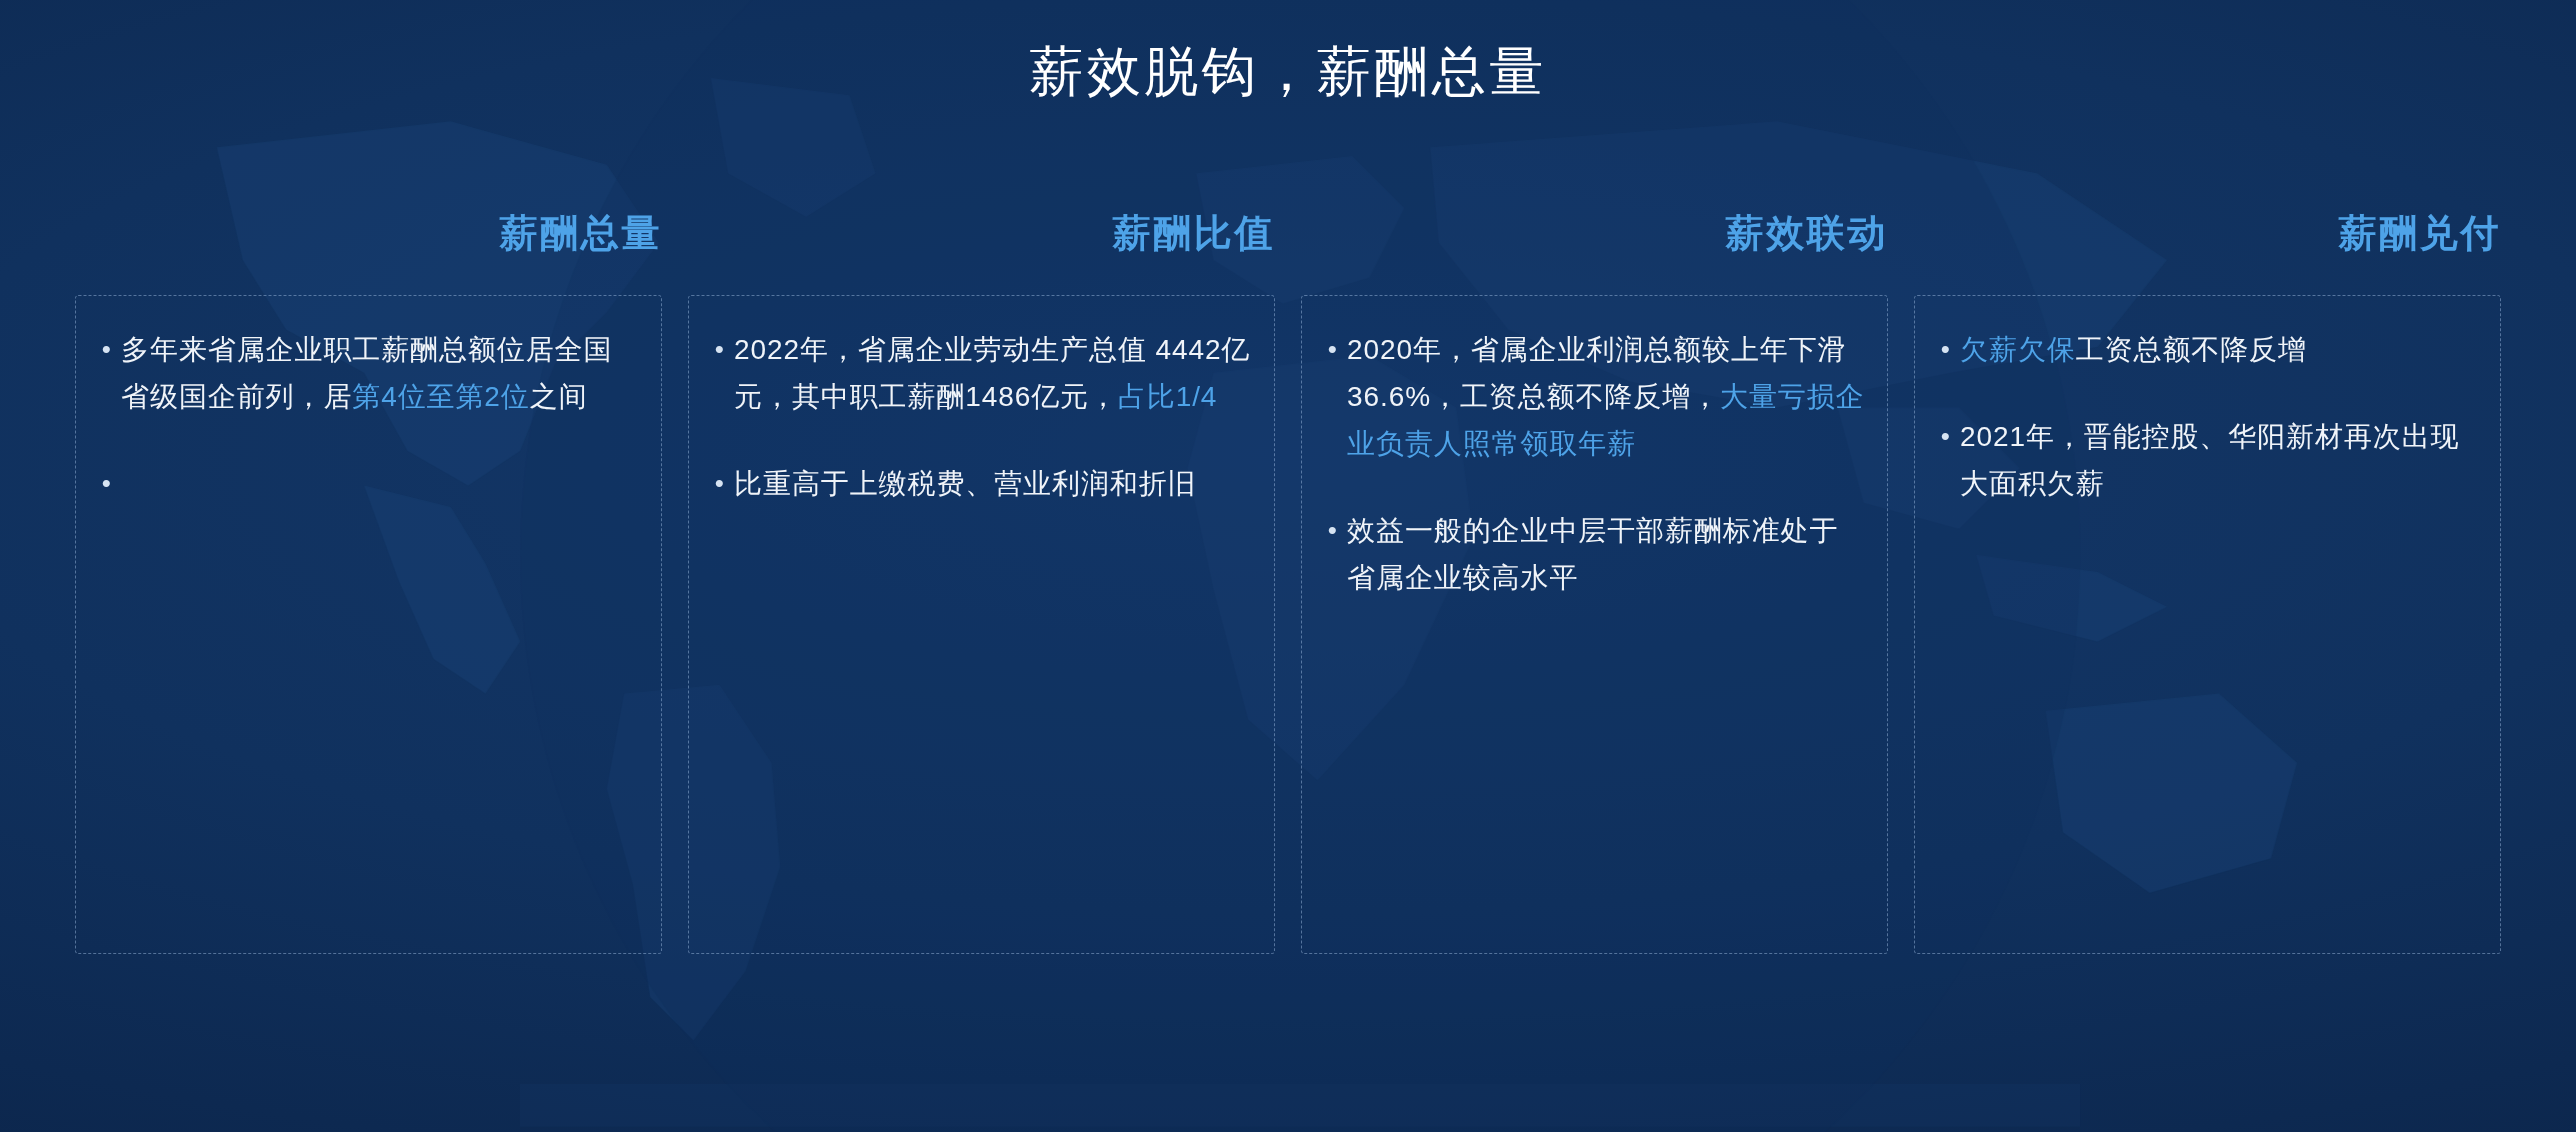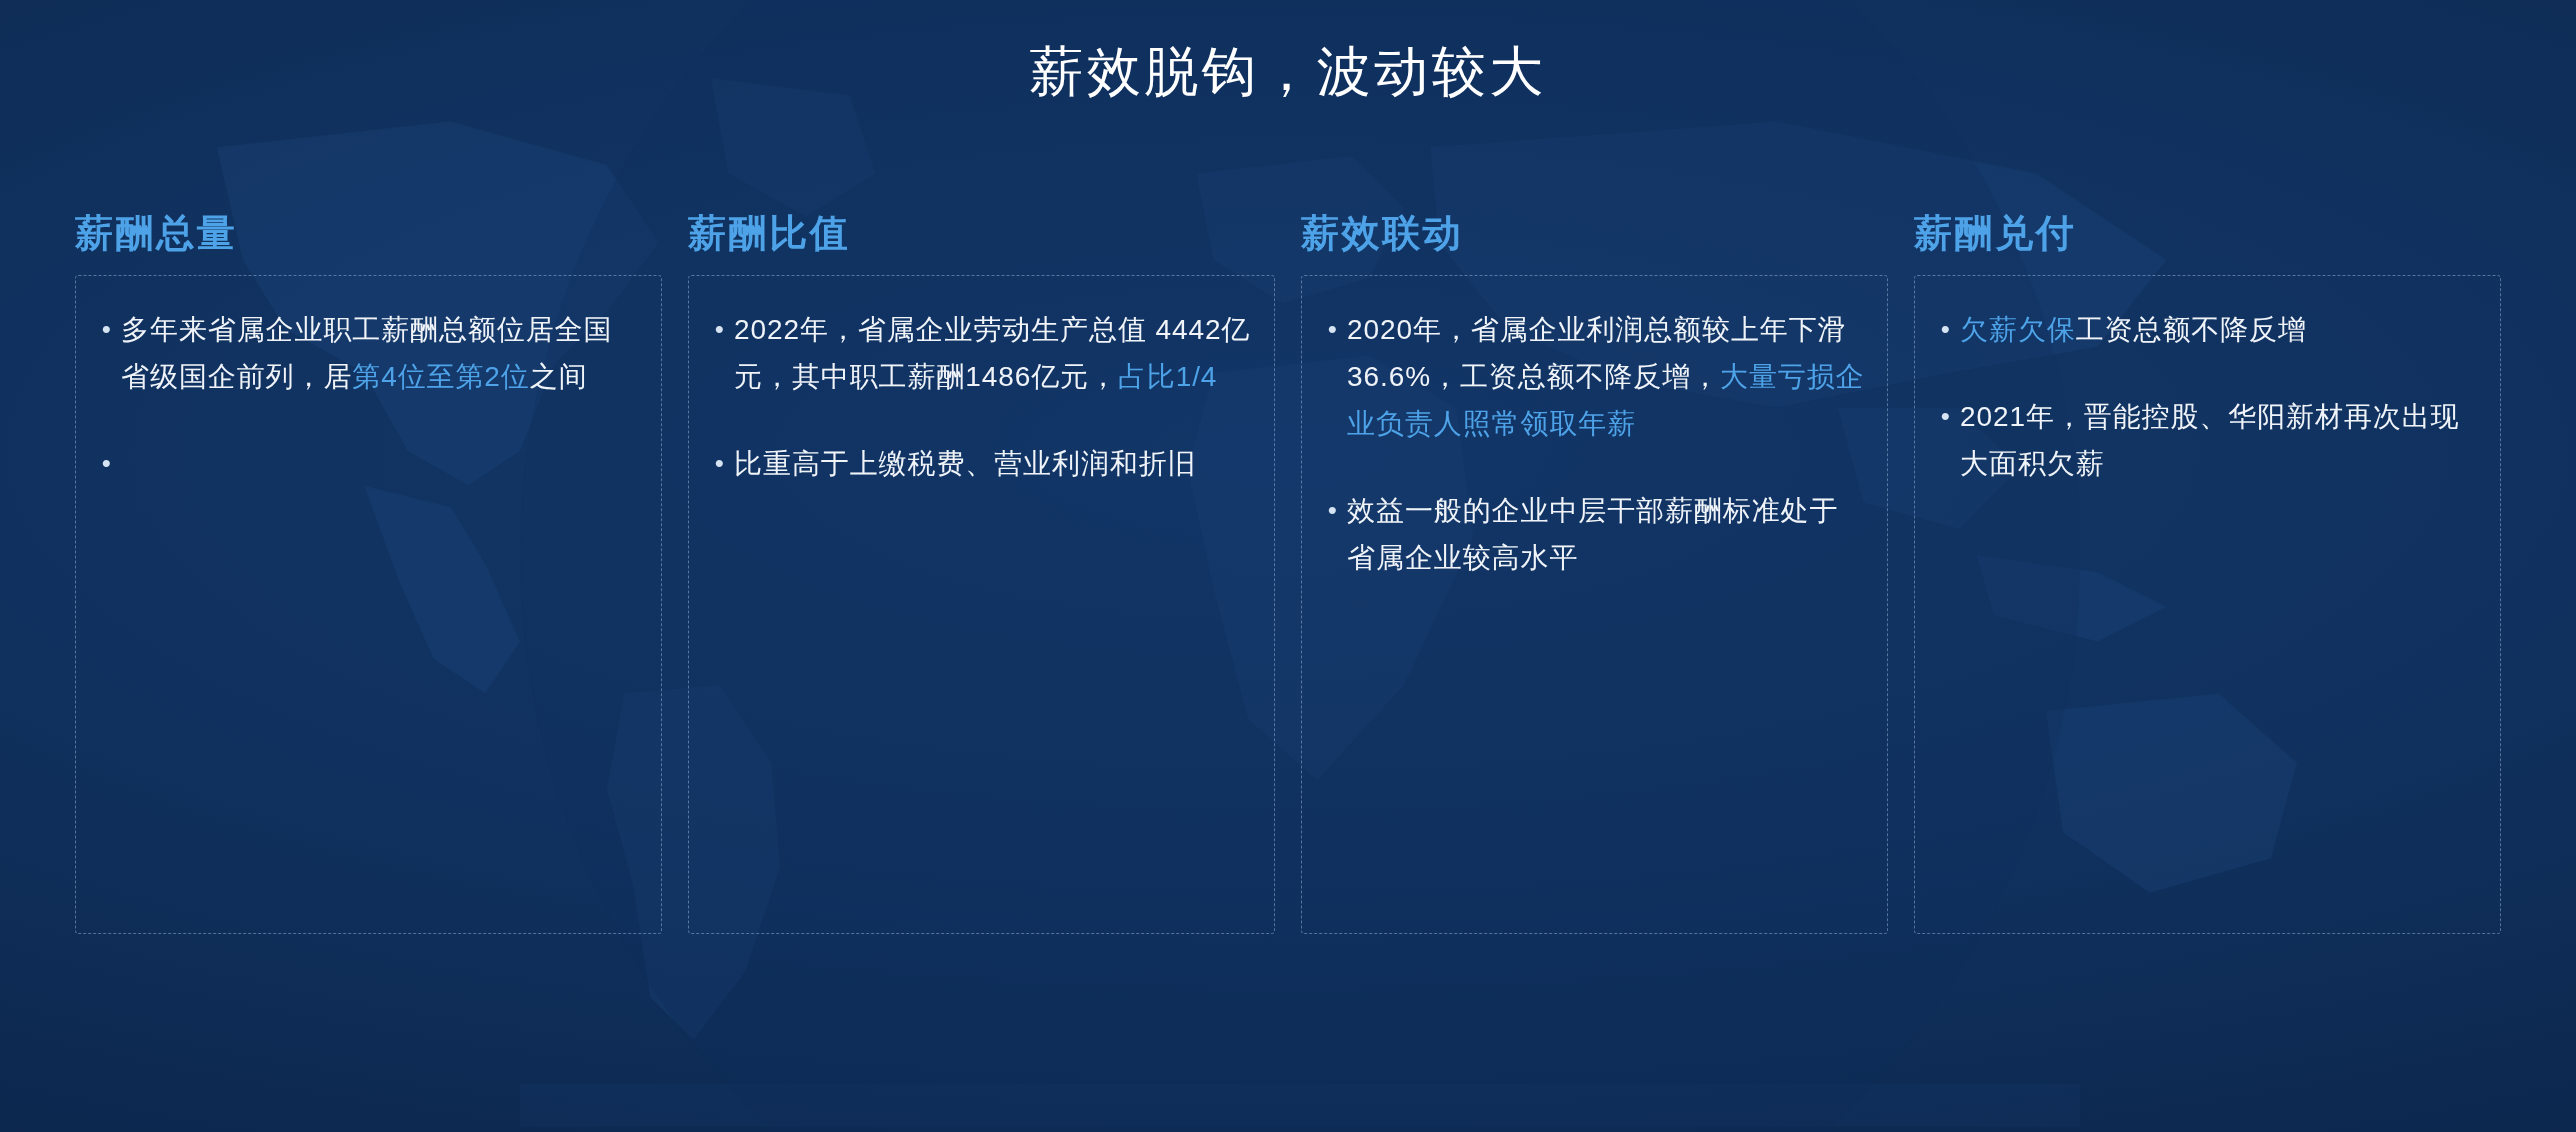--- a/index.html
+++ b/index.html
@@ -64,26 +64,26 @@
 
   .column {
     flex: 1 1 0;
     display: flex;
     flex-direction: column;
     align-items: stretch;
     min-width: 0;
   }
 
   .col-head {
-    text-align: left;
+    text-align: right;
     color: #4ea3e8;
     font-size: 38px;
     font-weight: bold;
     letter-spacing: 2.6px;
-    margin-bottom: 16px;
+    margin-bottom: 36px;
   }
 
   .col-body {
     border: 1.7px dashed rgba(170, 200, 235, 0.45);
     border-radius: 3.5px;
     min-height: 659px;
     padding: 29.5px 22.5px 26px 15.6px;
     box-sizing: border-box;
   }
 
@@ -144,21 +144,21 @@
         <path d="M2360 820 L2560 800 L2650 880 L2620 990 L2480 1030 L2380 960 Z"></path>
 
         <path d="M600 1250 L2400 1250 L2400 1300 L600 1300 Z" opacity="0.4"></path>
       </g>
       <g fill="#0f2f5d" opacity="0.35">
         <circle cx="1500" cy="640" r="900"></circle>
       </g>
     </svg>
   </div>
 
-  <div class="title">薪效脱钩，波动较大</div>
+  <div class="title">薪效脱钩，薪酬总量</div>
 
   <div class="columns">
 
     <div class="column">
       <div class="col-head">薪酬总量</div>
       <div class="col-body">
         <div class="bullet">
           <div class="dot">•</div>
           <div class="btext">
             <span>多年来省属企业职工薪酬总额位居全国省级国企前列，居</span><span class="hl">第4位至第2位</span><span>之间</span>

